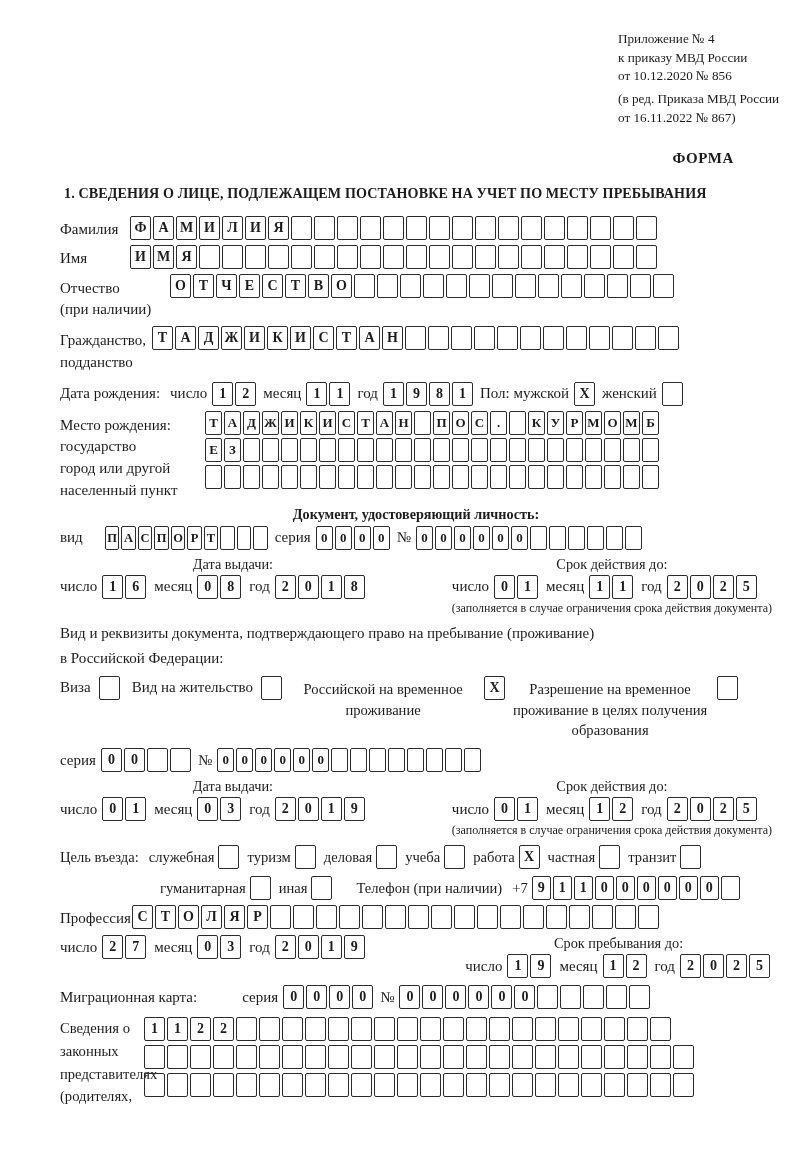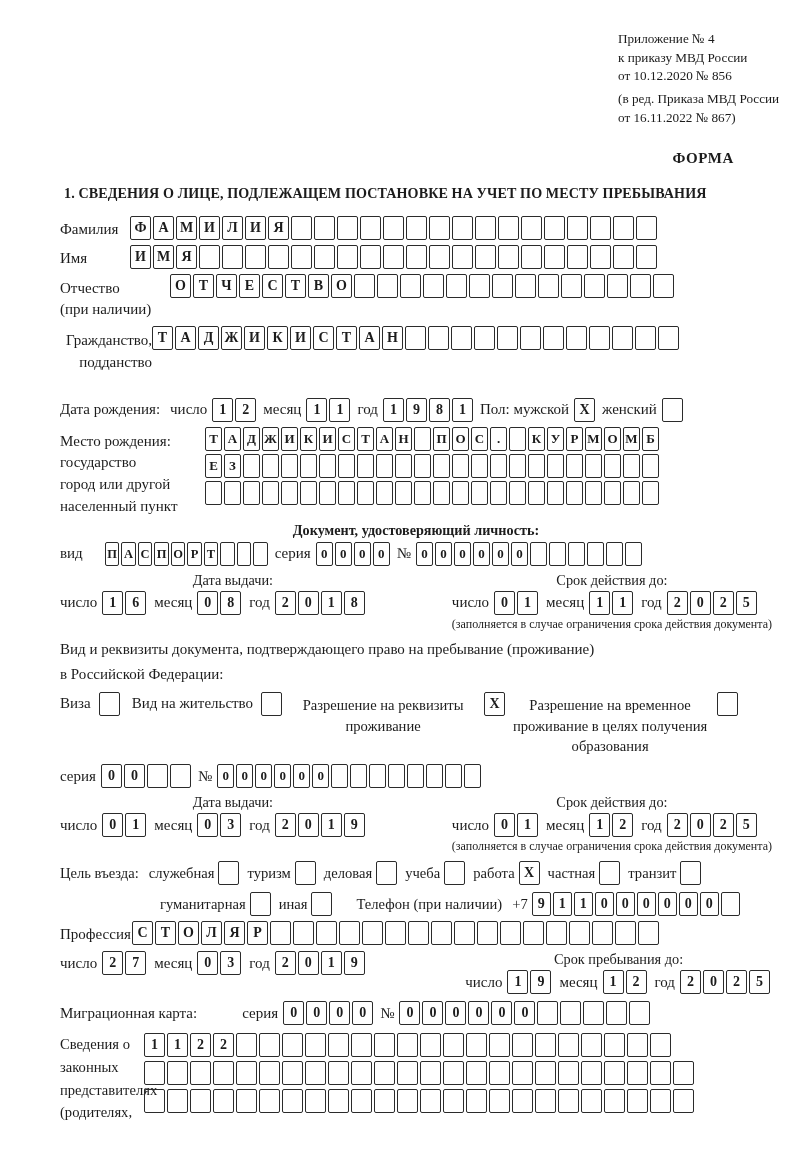--- a/index.html
+++ b/index.html
@@ -15,21 +15,21 @@
   .forma { text-align:right; margin:22px 38px 0 0; font-weight:bold; font-size:15px; letter-spacing:.6px; }
 
   .title { text-align:center; font-weight:bold; font-size:15.4px; margin-top:12px; line-height:1.5; letter-spacing:.2px; }
   .blank-line { display:inline-block; width:56px; height:13px; border-bottom:2.5px solid #3a3a3a; margin-left:14px; }
 
   .sec-h { font-weight:bold; font-size:14.1px; margin-top:18px; margin-left:4px; letter-spacing:.1px; }
 
   .frow { display:flex; align-items:flex-start; margin-top:5px; }
   .lbl { flex:none; line-height:1.3; padding-top:4px; }
   .lbl2 { line-height:1.45; padding-top:4px; }
-  .w70 { width:70px; } .w110 { width:110px; } .w92 { width:92px;text-align:right; } .w145 { width:145px; } .w72 { width:72px; }
+  .w70 { width:70px; } .w110 { width:110px; } .w92 { width:92px; } .w145 { width:145px; } .w72 { width:72px; }
 
   .cells { display:flex; flex-wrap:nowrap; }
   .cell {
     flex:none; width:21px; height:24px; border:1.6px solid #2b2b2b; border-radius:2px;
     margin-right:2px; text-align:center; line-height:22px; font-size:14px; font-weight:600;
   }
   .c24 .cell { width:17px; font-size:13px; }
   .c21 .cell { width:14.5px; font-size:12.5px; }
   .c25 .cell { width:19px; }
   .mr6 { margin-right:6px; } .ml10 { margin-left:10px; }
@@ -198,21 +198,21 @@
         <span class="cell"></span>
         <span class="cell"></span>
         <span class="cell"></span>
         <span class="cell"></span>
         <span class="cell"></span>
         <span class="cell"></span>
         <span class="cell"></span>
       </div>
   </div>
 
-  <div class="inline-row" style="margin-top:24px">
+  <div class="inline-row" style="margin-top:8px">
     <span class="t" style="margin-left:0">Дата рождения:</span>
     <span class="t">число</span>
     <span class="cells">
         <span class="cell">1</span>
         <span class="cell">2</span>
       </span>
     <span class="t">месяц</span>
     <span class="cells">
         <span class="cell">1</span>
         <span class="cell">1</span>
@@ -416,21 +416,21 @@
 
   <div class="permits">
     <span class="t">Виза</span>
     <span class="cells box">
         <span class="cell"></span>
       </span>
     <span class="t">Вид на жительство</span>
     <span class="cells box" style="margin-right:6px">
         <span class="cell"></span>
       </span>
-    <span class="wrap-lbl w186">Разрешение на реквизиты проживание</span>
+    <span class="wrap-lbl w186">Российской на временное проживание</span>
     <span class="cells box" style="margin-right:4px">
         <span class="cell">X</span>
       </span>
     <span class="wrap-lbl w198">Разрешение на временное проживание в целях получения образования</span>
     <span class="cells box" style="margin-right:0">
         <span class="cell"></span>
       </span>
   </div>
 
   <div class="inline-row" style="margin-top:8px">

